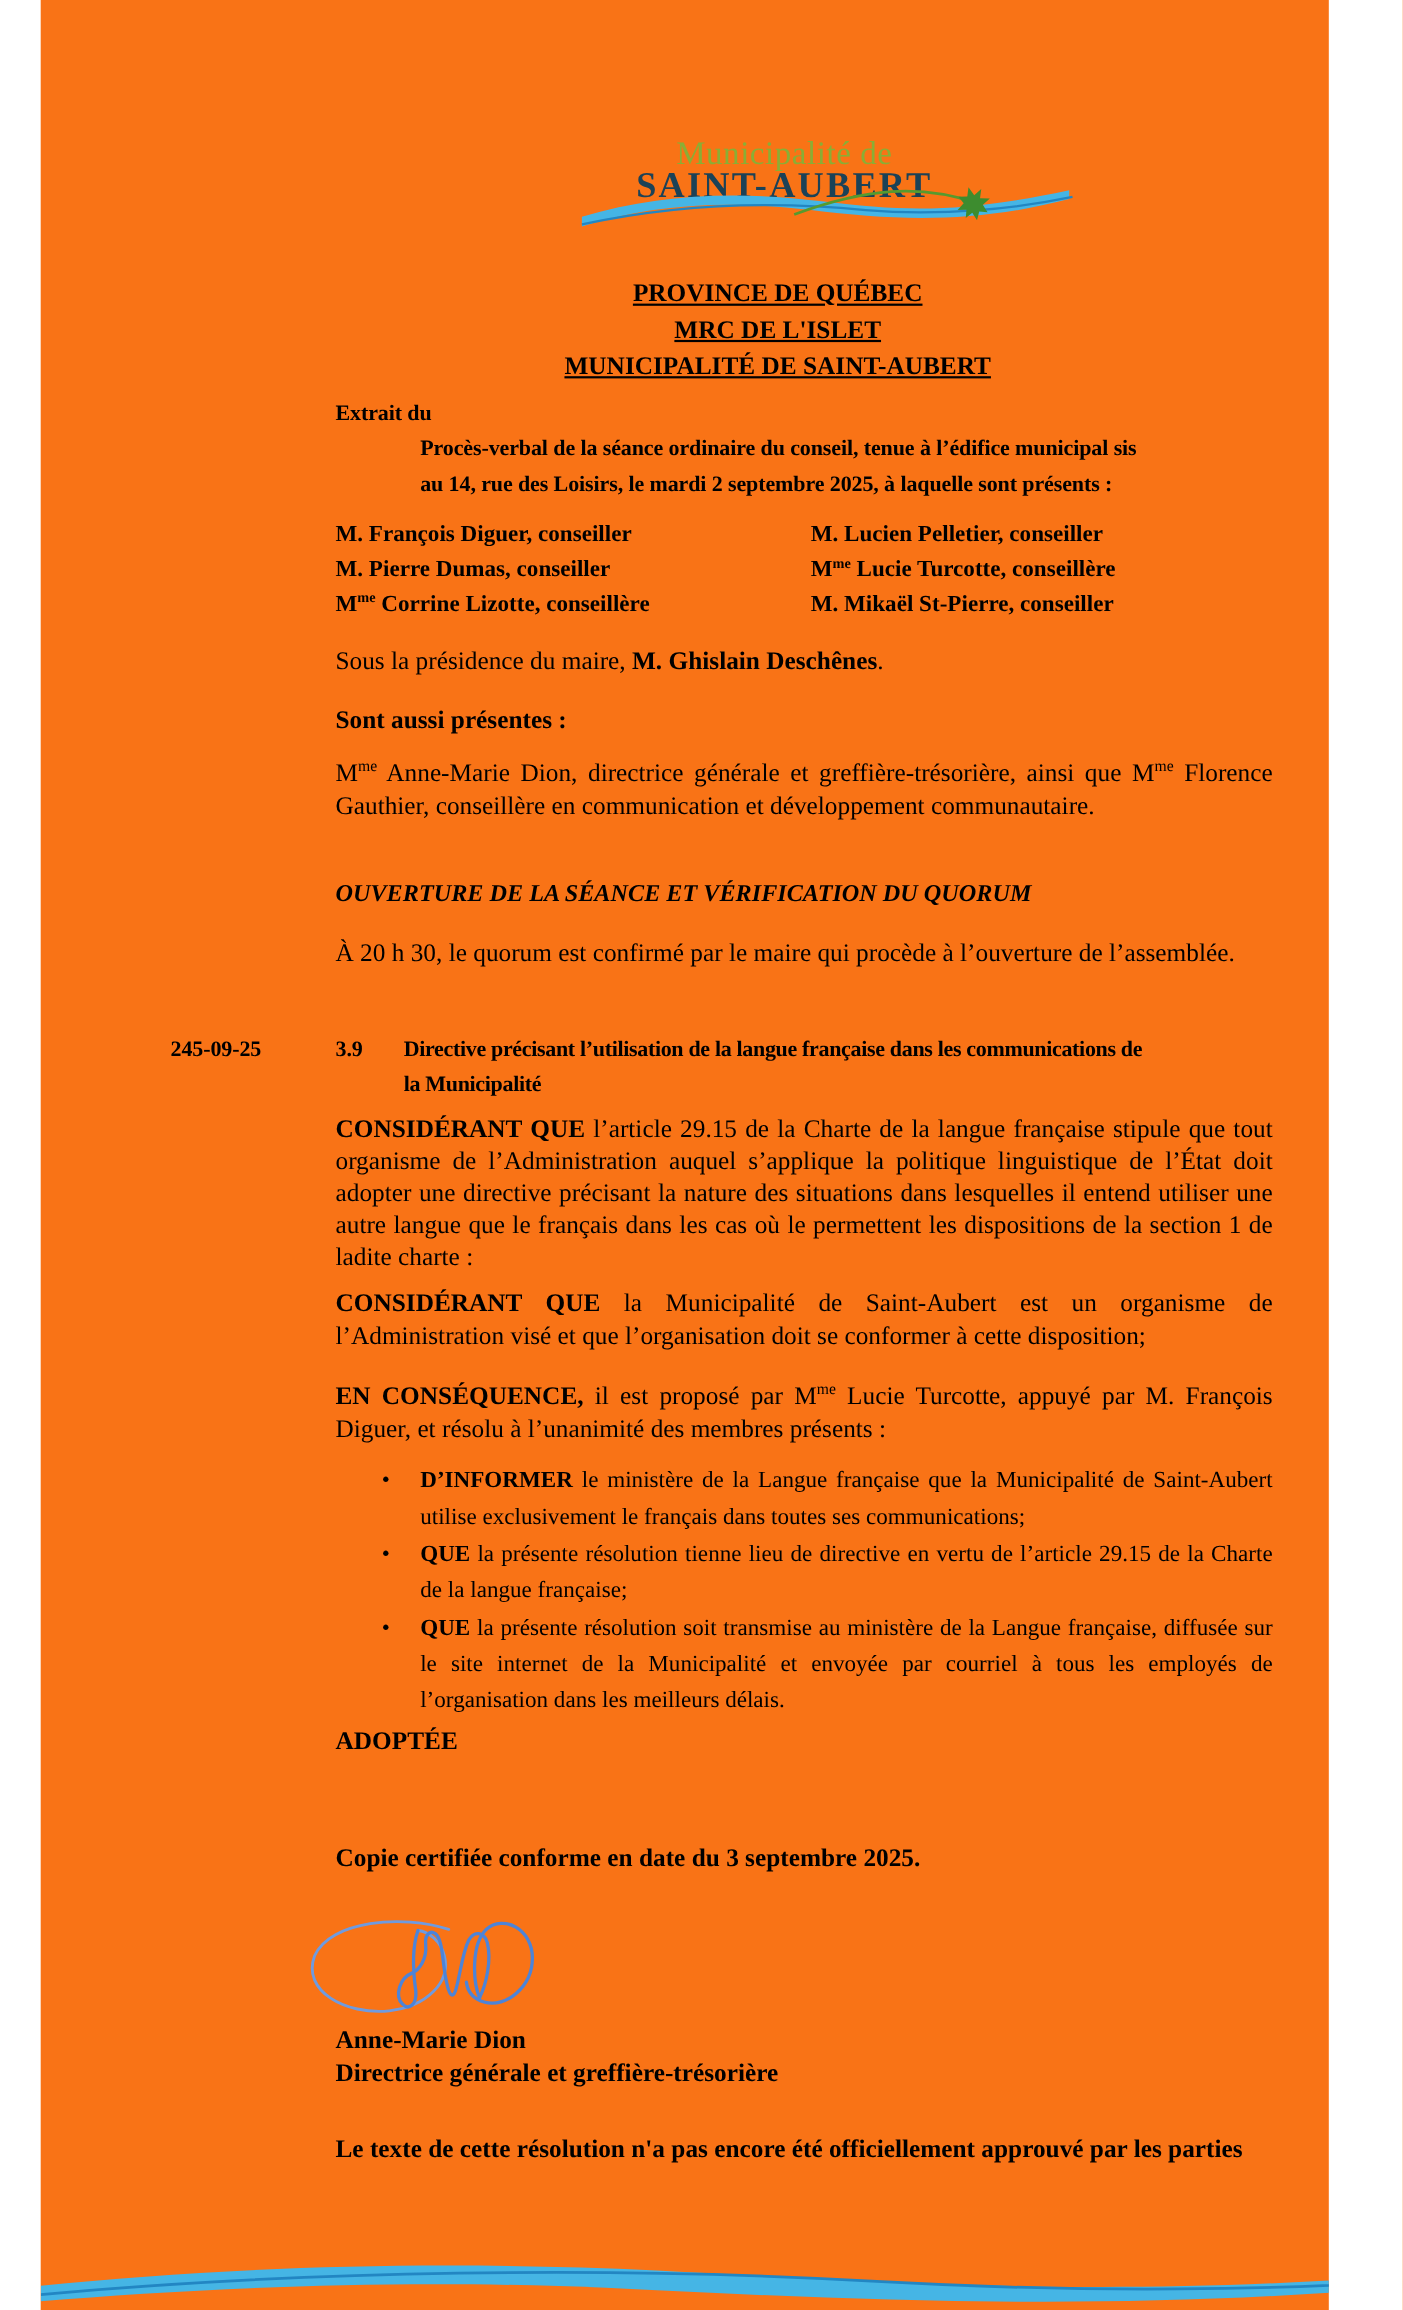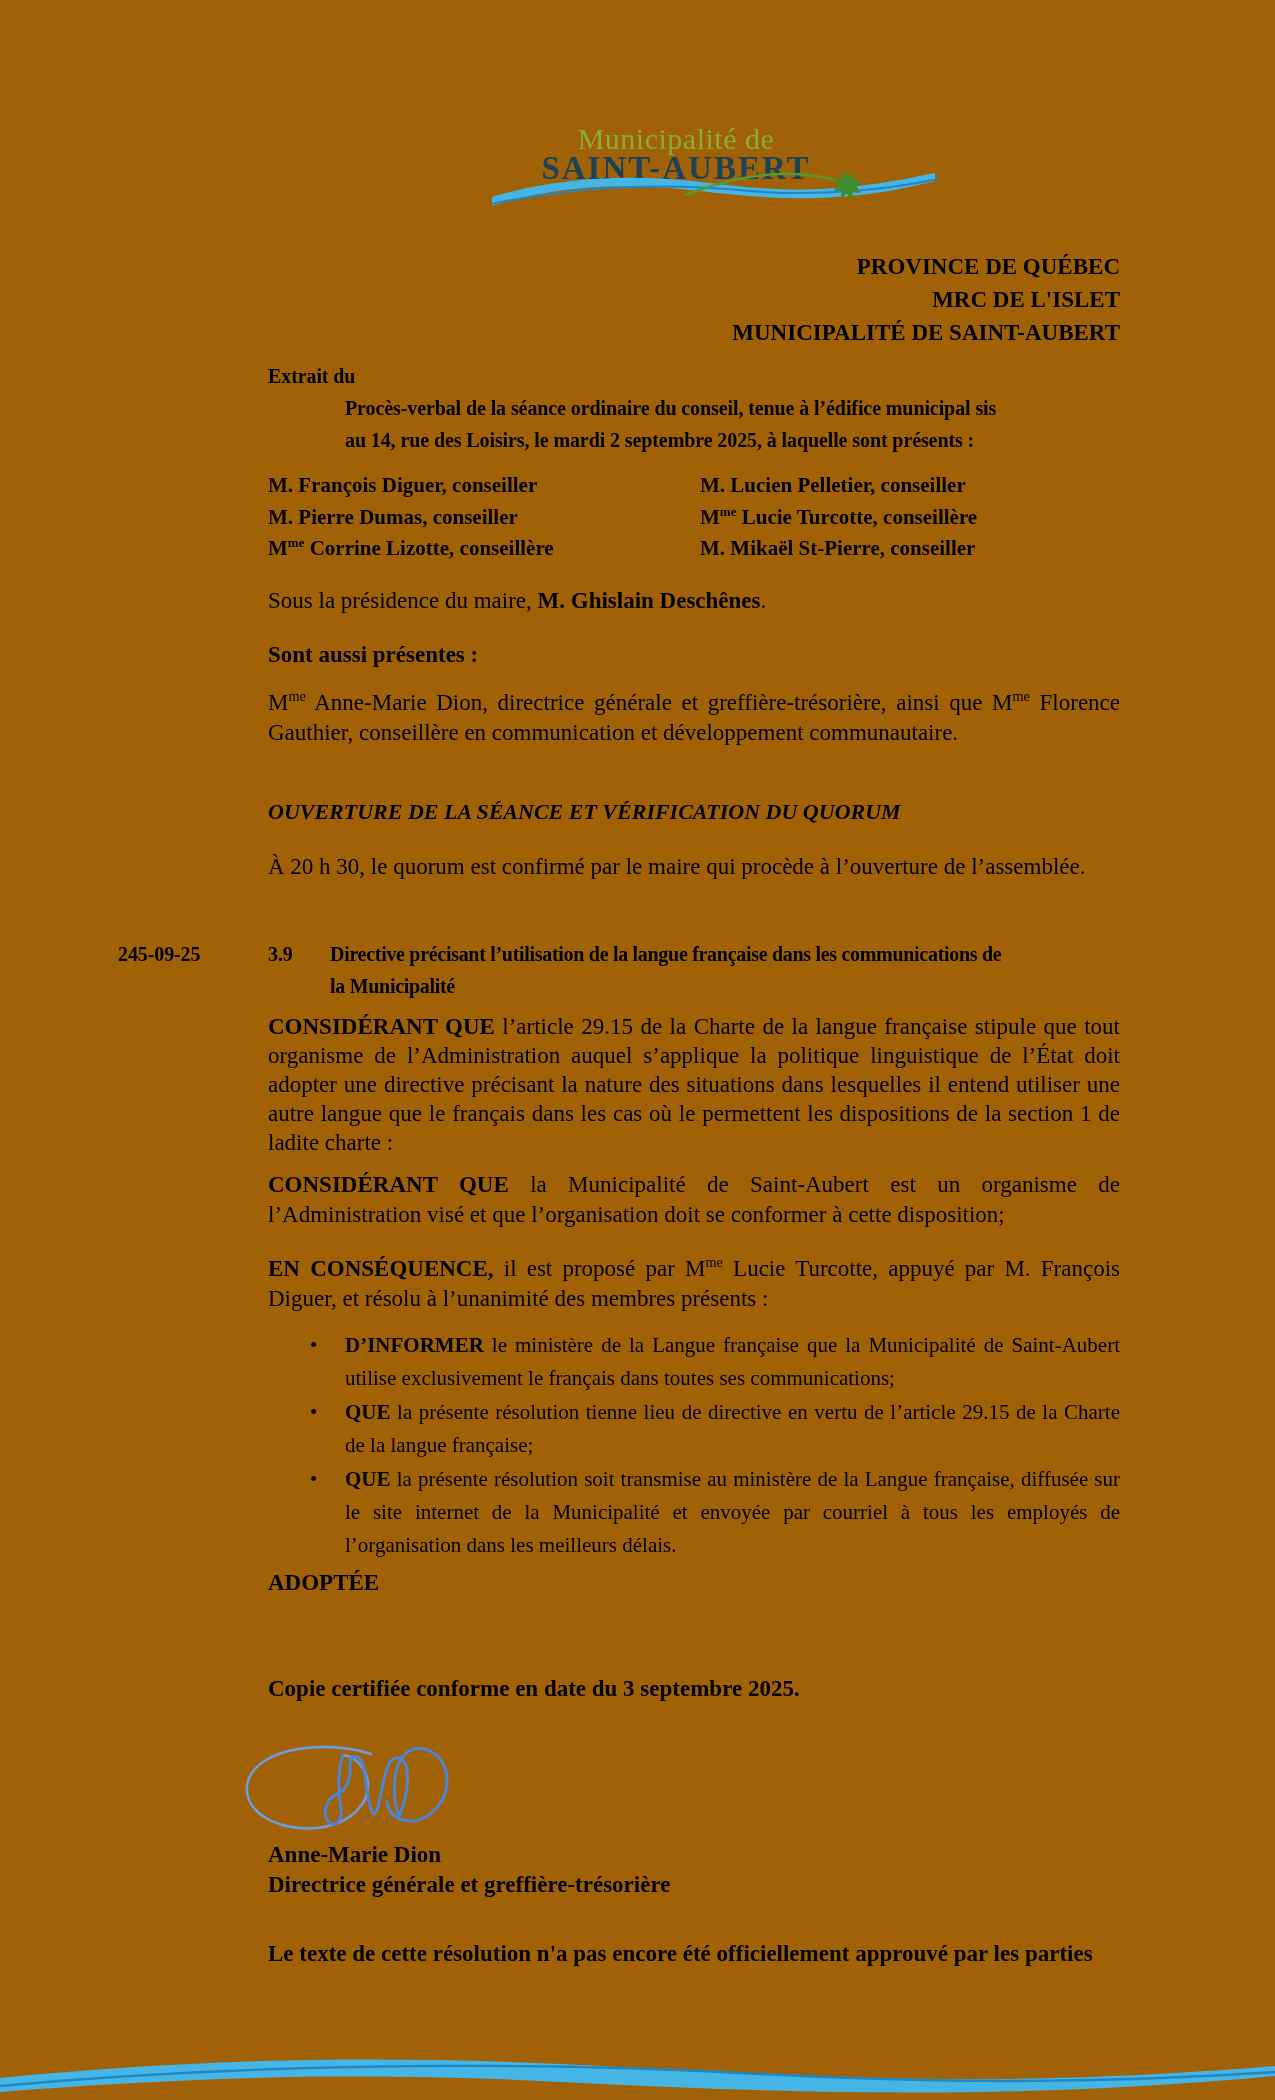--- a/index.html
+++ b/index.html
@@ -1,30 +1,31 @@
 <!DOCTYPE html>
 <html lang="fr"><head>
 <meta charset="utf-8">
 <style>
   html,body{margin:0;padding:0;background:#fff;}
   .page{
-    position:relative;width:1275px;height:2100px;background:#a16207;
+    position:relative;width:1171px;height:2100px;background:#f97316;
     font-family:"Liberation Serif","DejaVu Serif",serif;color:#000;
     overflow:hidden;
+    margin-left:37px;
   }
   .abs{position:absolute;}
   .b{font-weight:bold;}
   .bi{font-weight:bold;font-style:italic;}
   .nowrap{white-space:nowrap;}
   .body-txt{font-size:23px;line-height:29px;}
   .line-txt{font-size:20px;line-height:32px;letter-spacing:-0.1px;}
   .justify{text-align:justify;}
   sup{font-size:0.62em;line-height:0;}
   
-  .doc-header{left:220px;top:250px;width:900px;font-size:23px;line-height:33px;font-weight:bold;text-align:right;}
+  .doc-header{left:220px;top:250px;width:900px;font-size:23px;line-height:33px;font-weight:bold;text-align:center;text-decoration:underline;}
   
   .council{left:268px;top:470px;width:860px;font-size:21px;line-height:31.5px;font-weight:bold;}
   .council .row{display:flex;}
   .council .cell-l{width:432px;}
   .council .cell-r{flex:1;}
   
   .bullets{left:268px;top:1329px;width:852px;font-size:21px;line-height:33.4px;}
   .bullets .li{position:relative;padding-left:77px;text-align:justify;}
   .bullets .li::before{content:"\2022";position:absolute;left:42px;top:0;}
   .sig-svg path{fill:none;stroke-linecap:round;stroke-linejoin:round;}

